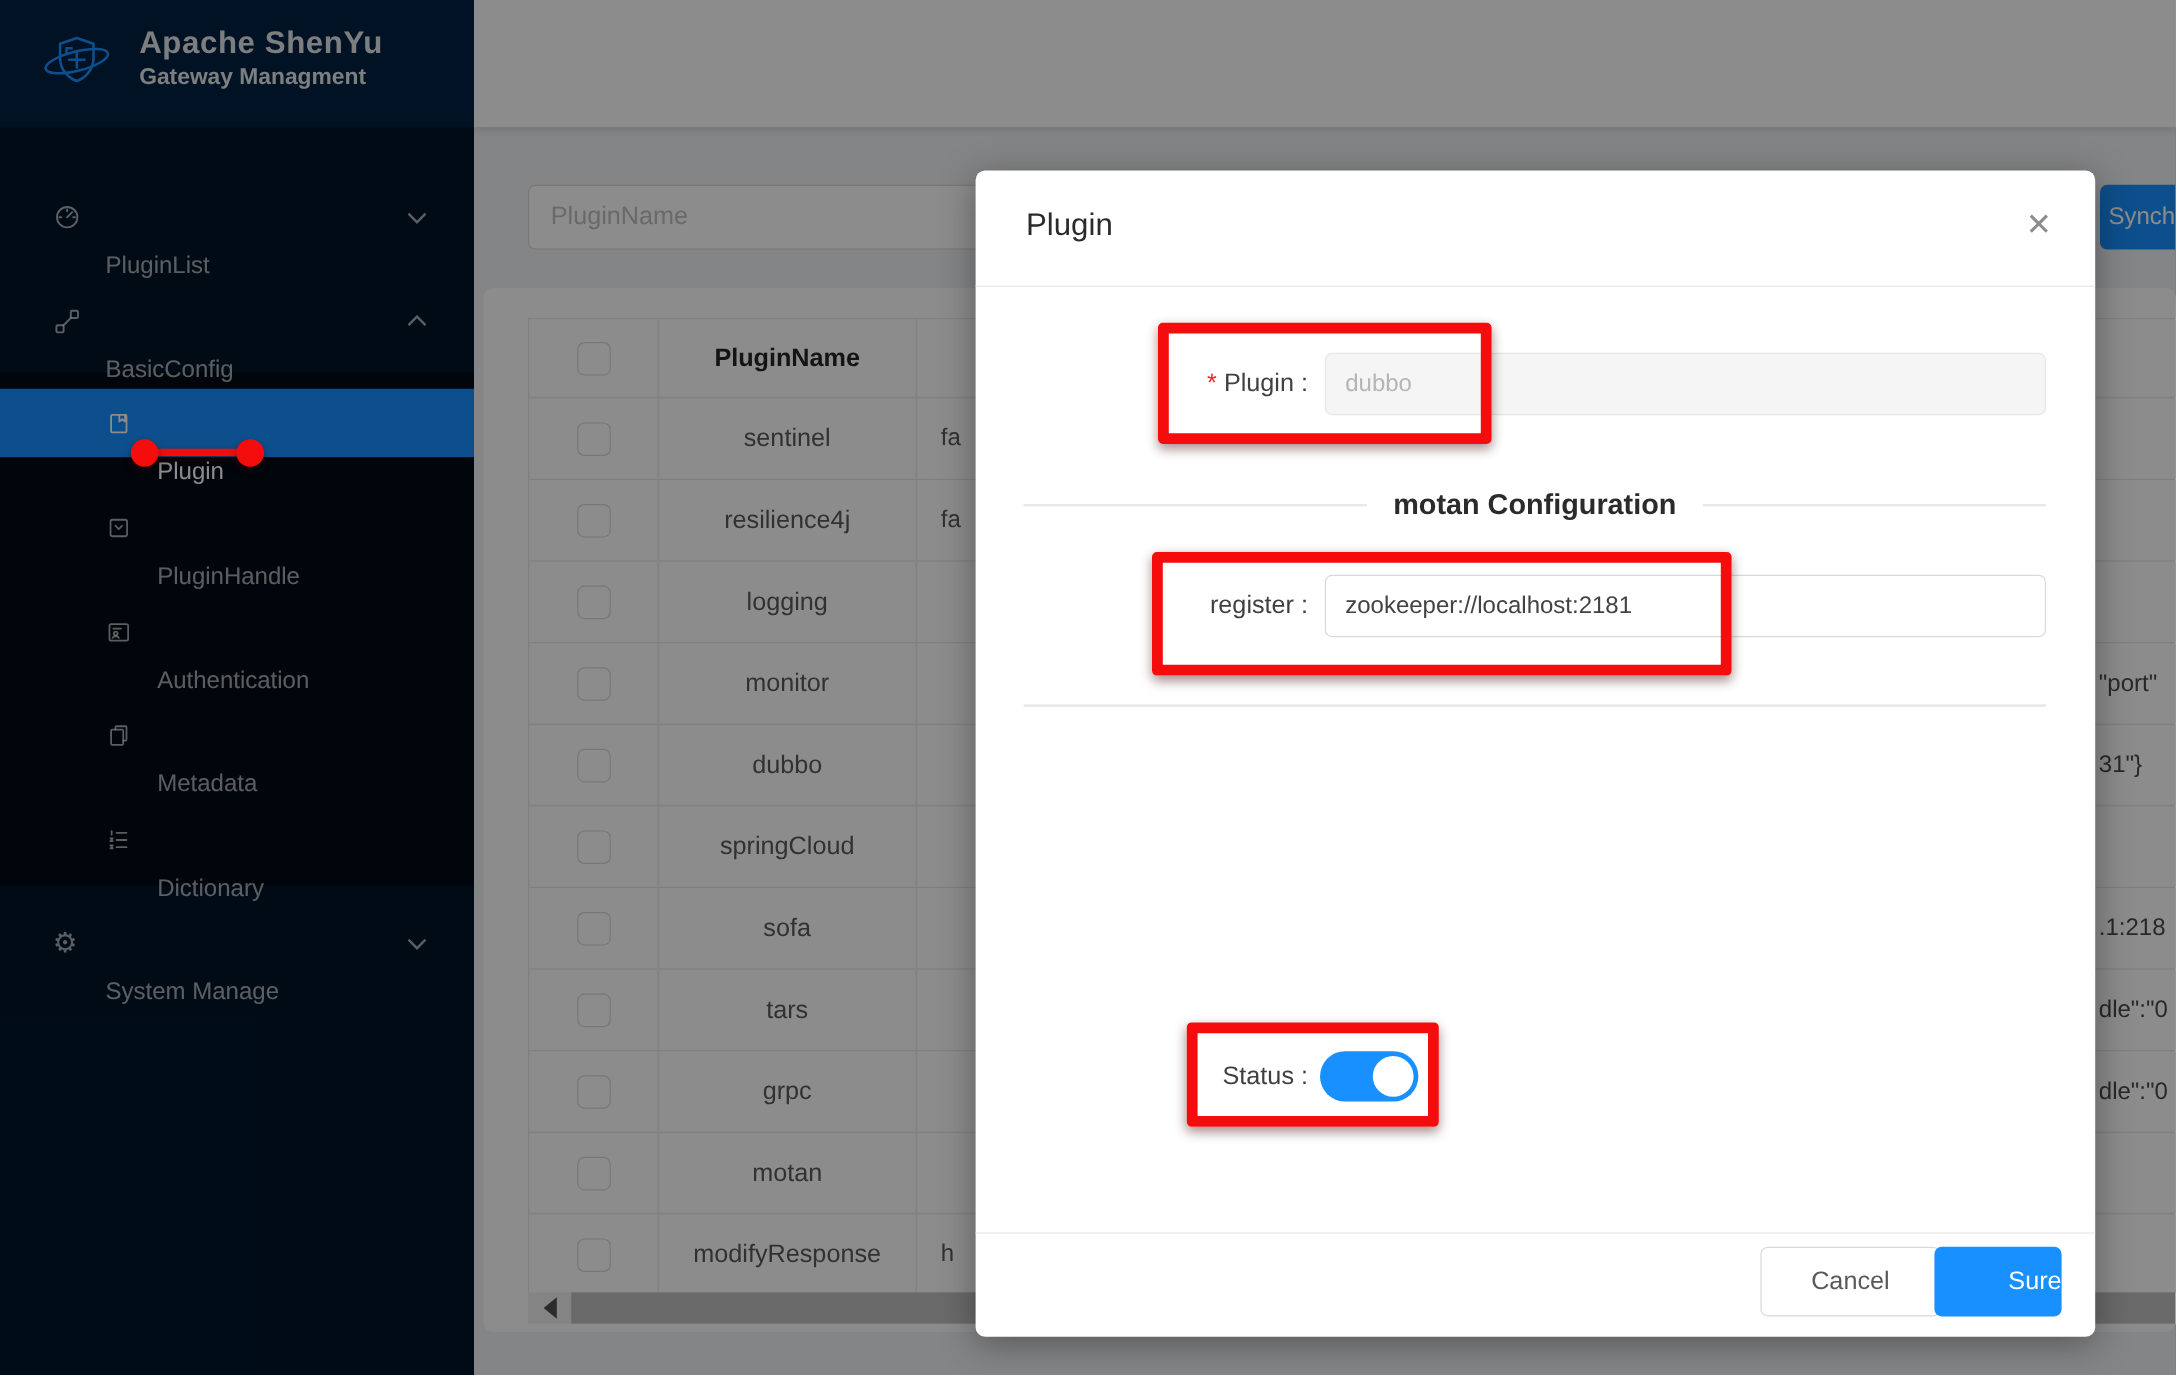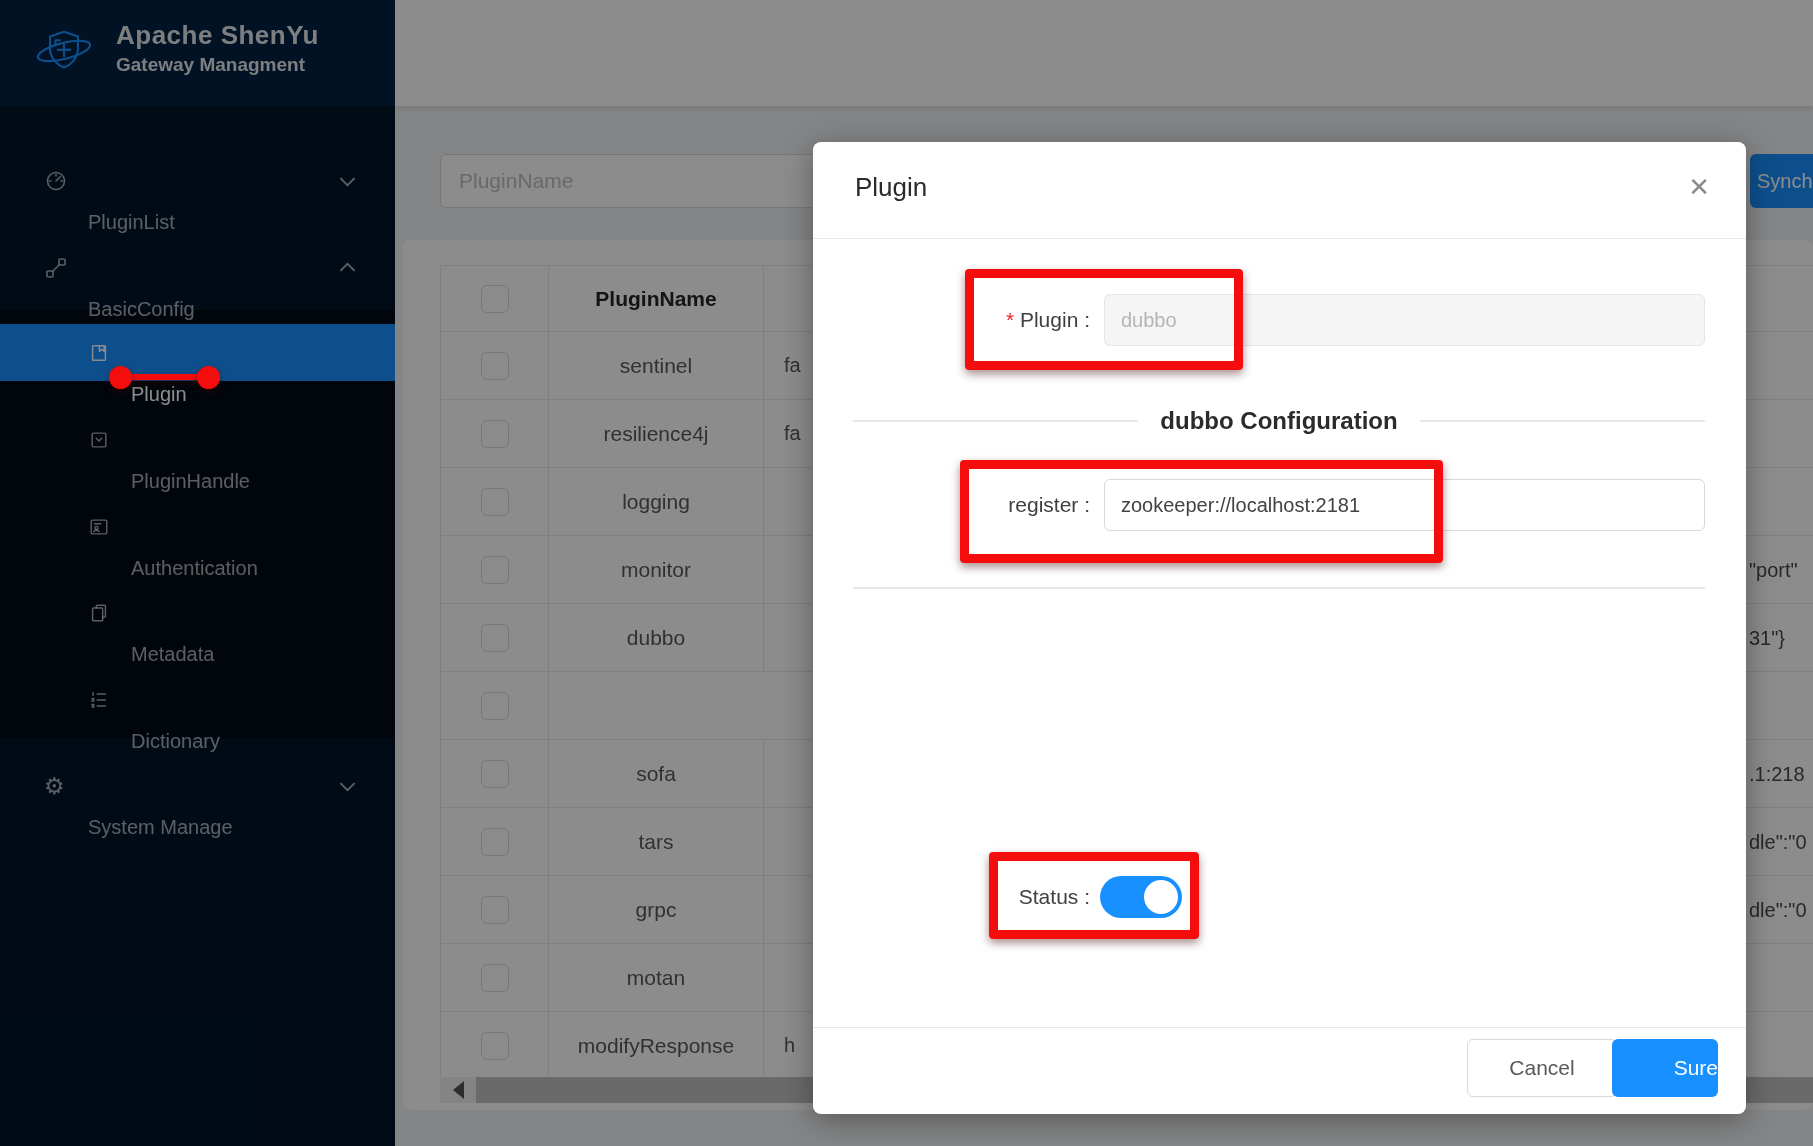--- a/index.html
+++ b/index.html
@@ -261,20 +261,21 @@
         <div class="c2">dubbo</div>
         <div class="c3">
             <span></span>
           </div>
         <span class="frag">31"}</span>
       </div>
       <div class="trow">
         <div class="c1">
             <div class="cb"></div>
           </div>
+        <div class="c2">springCloud</div>
         <div class="c3">
             <span></span>
           </div>
         <span class="frag"></span>
       </div>
       <div class="trow">
         <div class="c1">
             <div class="cb"></div>
           </div>
         <div class="c2">sofa</div>
@@ -341,21 +342,21 @@
       <span class="m-close">✕</span>
     </div>
 
     <div class="f-row" style="top:152px;">
       <span class="f-label req">Plugin</span>
       <input class="f-input" disabled="" value="dubbo" style="">
     </div>
 
     <div class="section-div">
       <span class="line"></span>
-      <span class="section-title">dubbo Configuration</span>
+      <span class="section-title">motan Configuration</span>
       <span class="line"></span>
     </div>
 
     <div class="f-row" style="top:337px;">
       <span class="f-label">register</span>
       <input class="f-input" value="zookeeper://localhost:2181" style="">
     </div>
 
     <div class="plain-div"></div>
 

